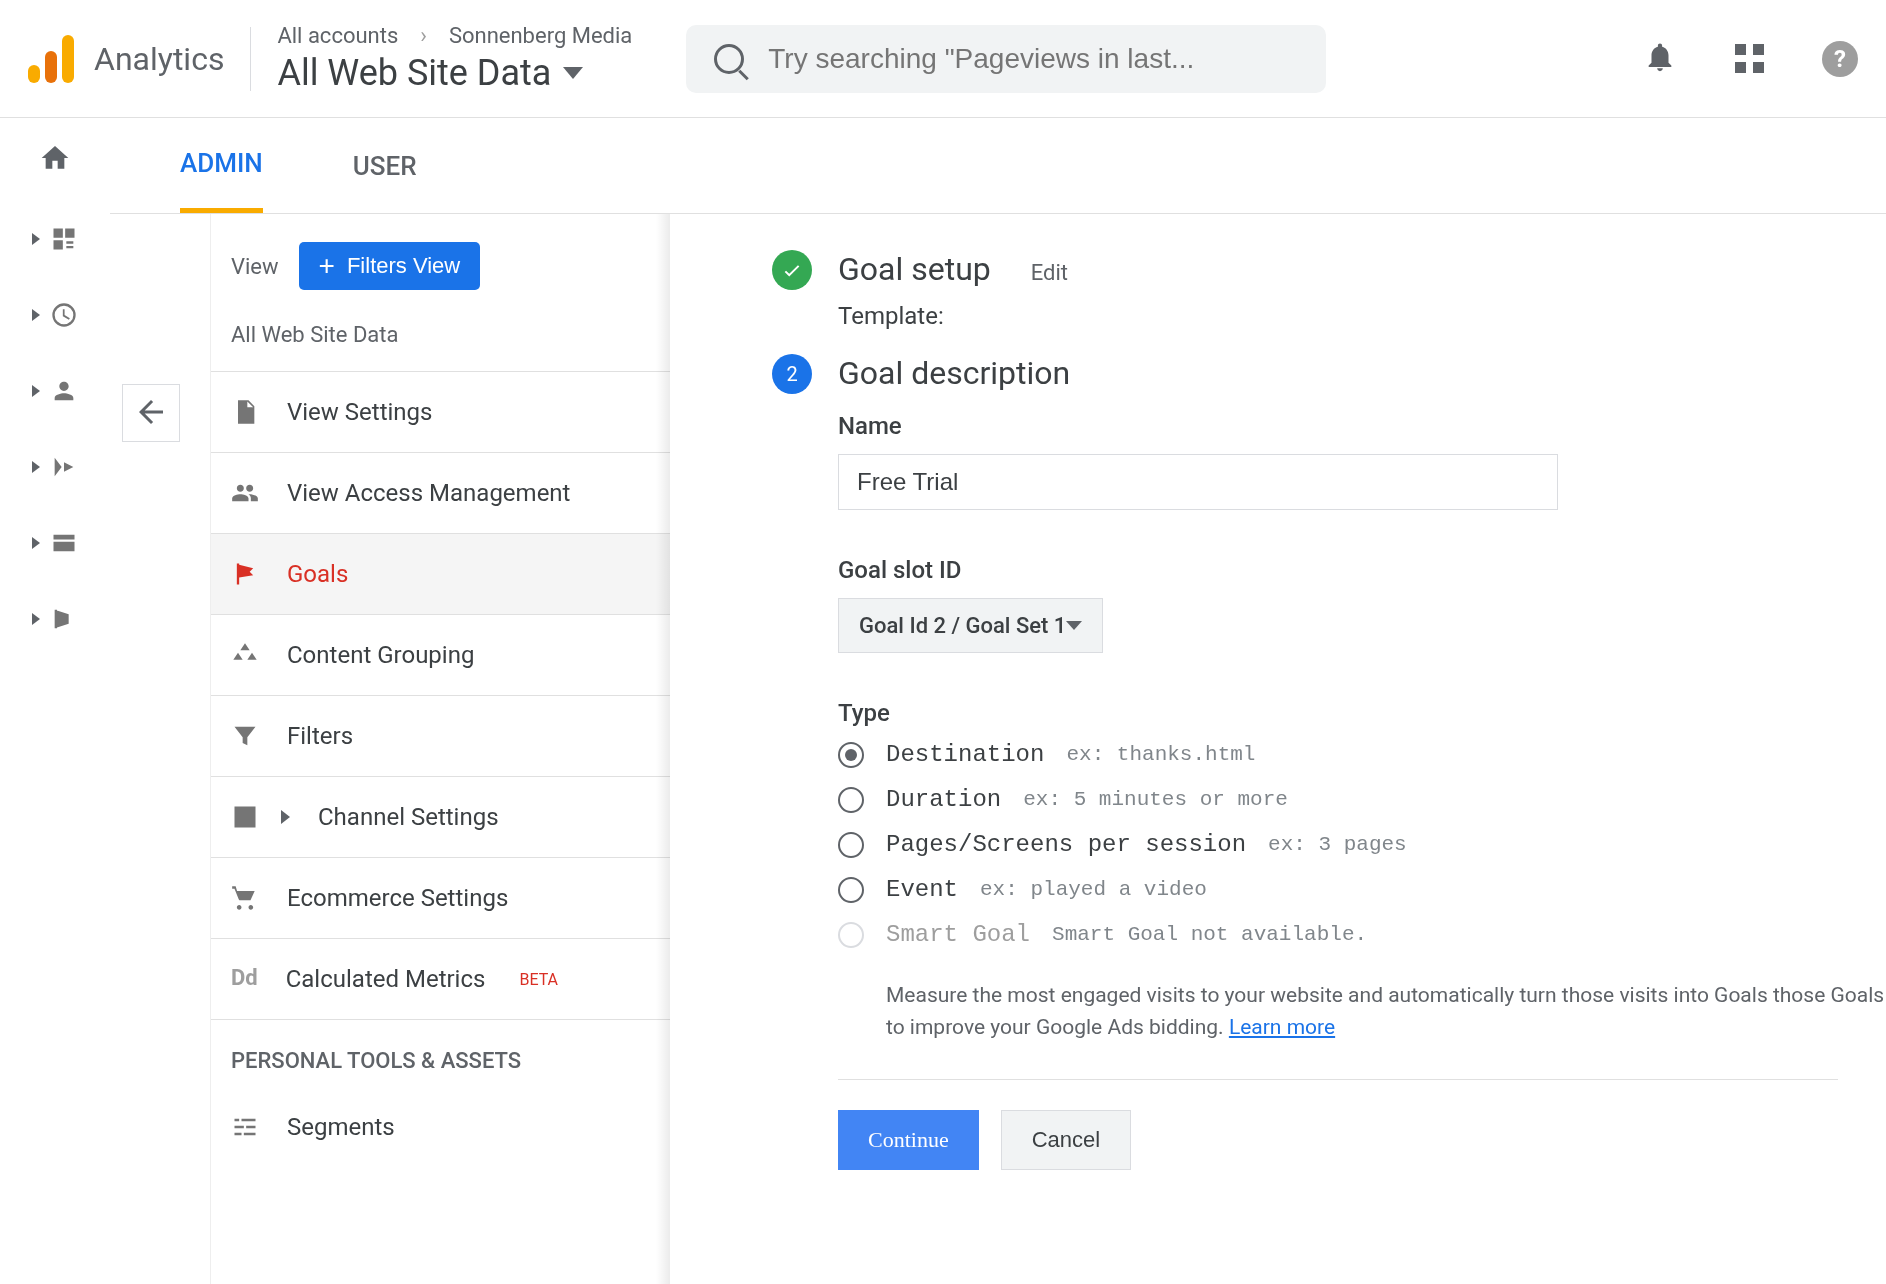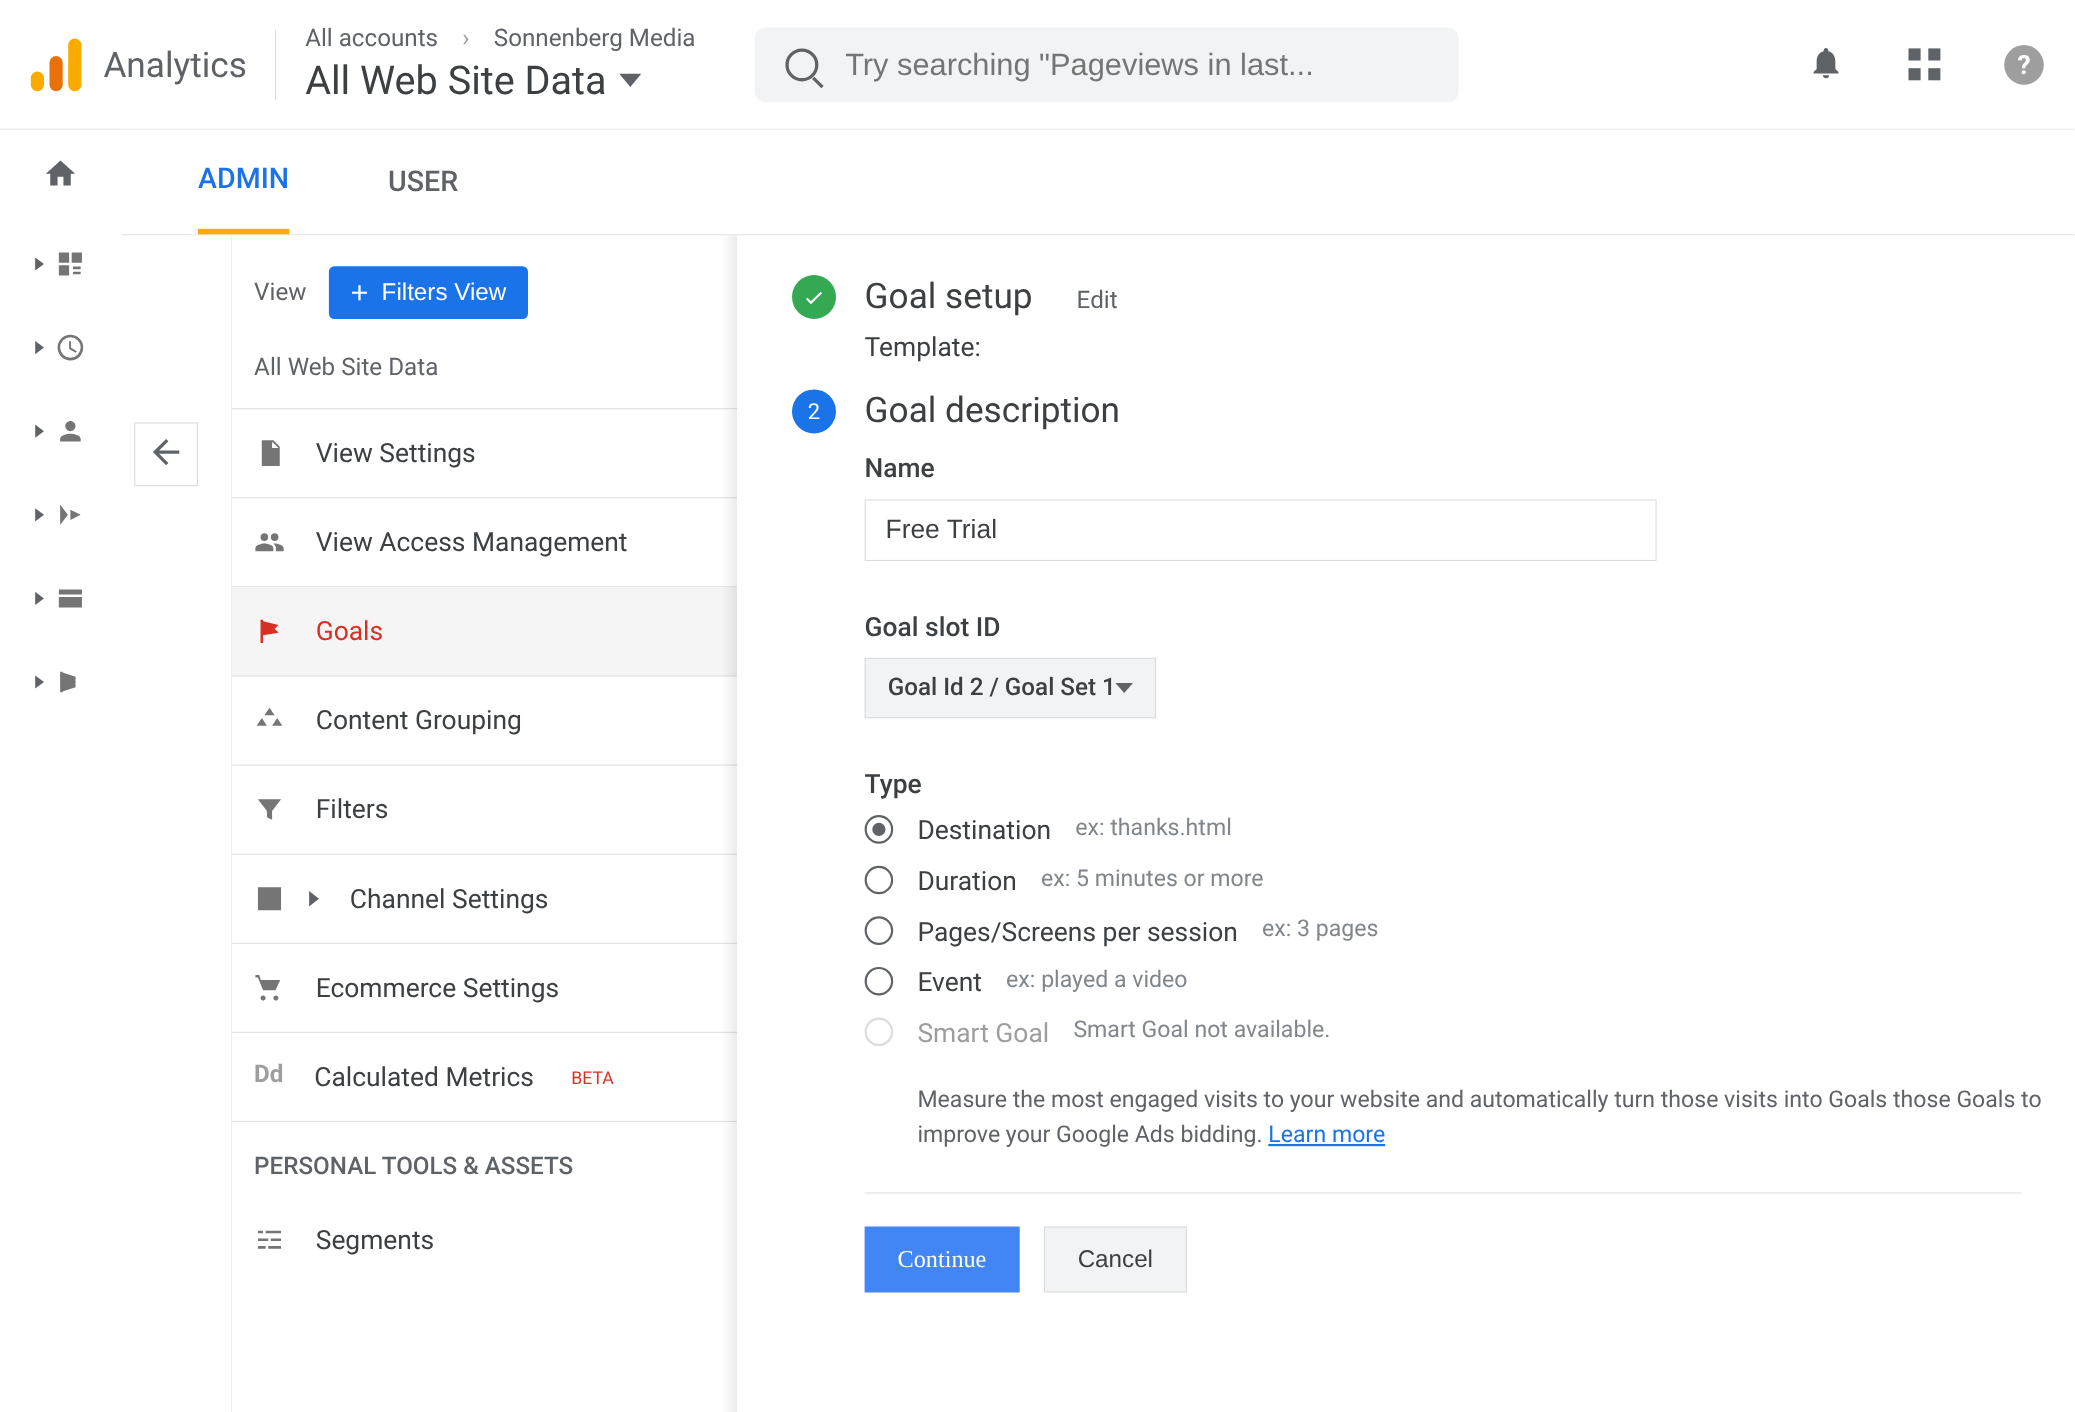--- a/index.html
+++ b/index.html
@@ -63,37 +63,37 @@
 .side-items { display: flex; flex-direction: column; }
 .side-item { display: flex; align-items: center; gap: 28px; padding: 26px 20px; font-size: 24px; color: #3c4043; border-bottom: 1px solid #e0e0e0; cursor: pointer; }
 .side-item.active { background: #f5f5f5; color: #d93025; }
 .side-item.active .sidebar-icon { fill: #d93025; }
 .sidebar-icon { width: 28px; height: 28px; fill: #757575; flex-shrink: 0; }
 .side-item .expand-caret { width: 0; height: 0; border-top: 7px solid transparent; border-bottom: 7px solid transparent; border-left: 9px solid #5f6368; margin-left: -6px; }
 .beta { color: #d93025; font-size: 16px; margin-left: 6px; }
 .section-label { padding: 28px 20px 14px 20px; font-size: 22px; font-weight: 500; color: #5f6368; }
 
 
-.goal-panel { flex: 1; padding: 36px 0 0 50px; }
+.goal-panel { flex: 1; padding: 36px 0 0 102px; }
 .step { display: flex; gap: 26px; margin-bottom: 24px; }
 .step-badge { width: 40px; height: 40px; border-radius: 50%; display: flex; align-items: center; justify-content: center; flex-shrink: 0; }
 .badge-done { background: #34a853; }
 .badge-done svg { width: 22px; height: 22px; fill: #fff; }
 .badge-num { background: #1a73e8; color: #fff; font-size: 20px; }
 .step-body { flex: 1; }
 .step-header { display: flex; align-items: baseline; gap: 40px; }
 .step-title { font-size: 32px; color: #3c4043; }
 .edit-link { font-size: 22px; color: #5f6368; cursor: pointer; }
 .template-label { font-size: 24px; color: #3c4043; margin-top: 14px; }
 .field-label { font-size: 24px; font-weight: 500; color: #3c4043; margin-top: 20px; margin-bottom: 14px; }
 .name-input { width: 720px; height: 56px; border: 1px solid #dadce0; padding: 0 18px; font-size: 24px; color: #3c4043; outline: none; }
 .slot-dropdown { display: inline-flex; align-items: center; background: #f1f3f4; border: 1px solid #dadce0; padding: 14px 20px; font-size: 22px; font-weight: 500; cursor: pointer; }
 .dd-caret { width: 0; height: 0; border-left: 8px solid transparent; border-right: 8px solid transparent; border-top: 9px solid #5f6368; }
 .goal-types { display: flex; flex-direction: column; gap: 18px; margin-top: 10px; }
-.radio-row { display: flex; align-items: flex-start; gap: 22px; }
+.radio-row { display: flex; align-items: center; gap: 22px; font-family: Liberation Mono, monospace; }
 .radio { width: 26px; height: 26px; border: 2px solid #5f6368; border-radius: 50%; position: relative; cursor: pointer; flex-shrink: 0; }
 .radio.checked { border-color: #5f6368; }
 .radio.checked::after { content: ""; position: absolute; inset: 5px; background: #5f6368; border-radius: 50%; }
 .radio.disabled { border-color: #dadce0; cursor: default; }
 .rtype { font-size: 24px; color: #3c4043; }
 .rtype.disabled { color: #9e9e9e; }
 .rhint { font-size: 21px; color: #80868b; }
 .smart-desc { font-size: 21px; color: #5f6368; margin-top: 14px; margin-left: 48px; line-height: 1.5; }
 .learn-more { color: #1a73e8; text-decoration: underline; cursor: pointer; }
 .divider { border: none; border-top: 1px solid #e0e0e0; margin: 36px 48px 30px 0; }

